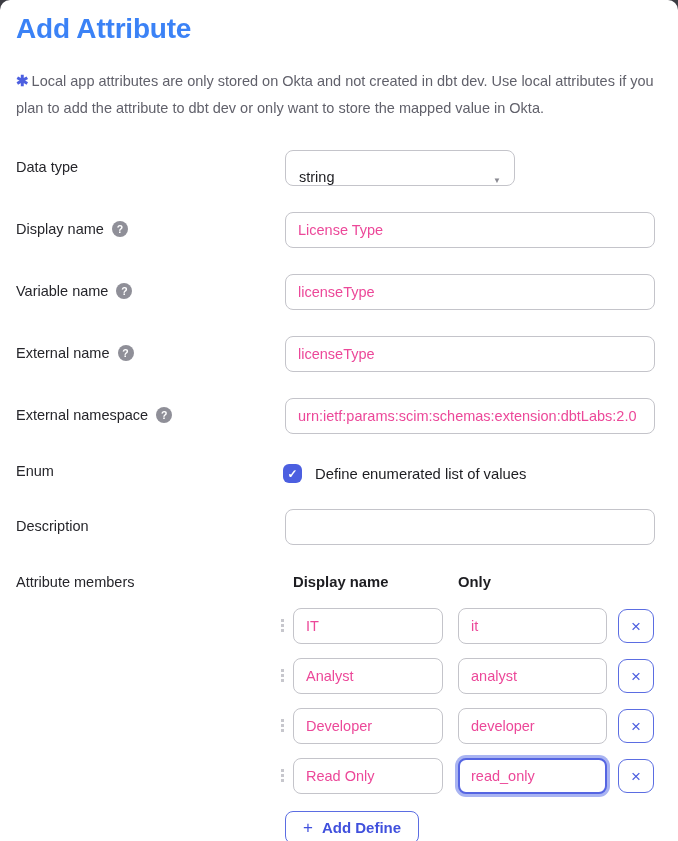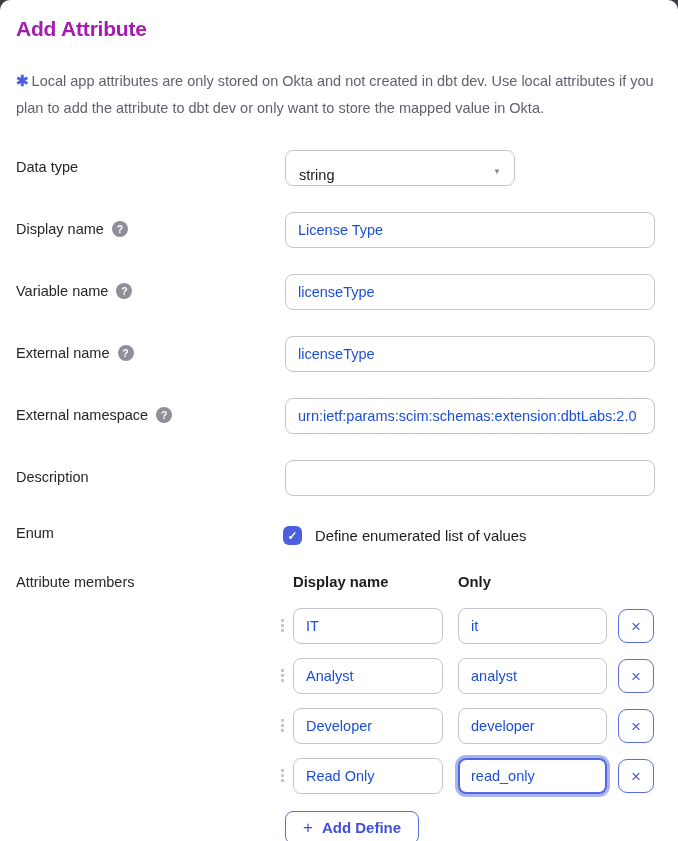--- a/index.html
+++ b/index.html
@@ -13,22 +13,22 @@
     width:678px; height:841px;
     background:#ffffff;
     border-radius:10px 10px 0 0;
     margin:0 auto;
     padding:0 23px 0 16px;
     overflow:hidden;
     position:relative;
   }
   .title {
     margin:0; padding-top:15px;
-    font-size:21px; line-height:27px;
-    font-weight:700; color:#a21caf;
+    font-size:28px; line-height:27px;
+    font-weight:700; color:#3b82f6;
     letter-spacing:-0.2px;
   }
   .note {
     margin-top:25px;
     width:645px;
     font-size:14.5px; line-height:27px;
     color:#61616b;
   }
   .note .asterisk {
     color:#4c5fe0; font-size:15px; font-weight:700; margin-right:3px;
@@ -50,30 +50,30 @@
     font-size:10.5px; font-weight:700;
     display:flex; align-items:center; justify-content:center;
     cursor:default;
   }
   .control { width:370px; flex:none; }
   .tinput {
     width:100%; height:36px;
     border:1px solid #c4c4ca; border-radius:8px;
     padding:0 12px;
     font-family:"Liberation Sans", sans-serif;
-    font-size:14.5px; color:#1d4ed8;
+    font-size:14.5px; color:#ec4899;
     background:#ffffff; outline:none;
     white-space:nowrap; overflow:hidden;
   }
   .dropdown {
     width:230px; height:36px;
     border:1px solid #c4c4ca; border-radius:8px;
     background:#ffffff;
-    display:flex; align-items:flex-start; justify-content:space-between;
-    padding:16px 13px;
+    display:flex; align-items:flex-end; justify-content:space-between;
+    padding:0 13px;
     font-size:14.5px; color:#1d1d21;
     cursor:pointer;
   }
   .caret { font-size:8px; color:#8a8a92; }
   
   .enum-wrap { display:flex; align-items:center; gap:13px; margin-left:-2px; padding-top:2px; }
   .checkbox {
     width:19px; height:19px; flex:none;
     border-radius:6px;
     background:#4c5fe0;
@@ -176,43 +176,43 @@
   <div class="frow">
     <div class="flabel">
       <span>External namespace</span>
       <span class="help">?</span>
     </div>
     <div class="control">
       <input class="tinput" value="urn:ietf:params:scim:schemas:extension:dbtLabs:2.0" style="">
     </div>
   </div>
 
-  <div class="frow">
-    <div class="flabel">
-      <span>Description</span>
-    </div>
-    <div class="control">
-      <input class="tinput" value="" style="">
-    </div>
-  </div>
-
   <div class="frow" style="margin-top:28px;">
     <div class="flabel tight">
       <span>Enum</span>
     </div>
     <div class="control">
       <div class="enum-wrap">
         <span class="checkbox">
           <span>✓</span>
         </span>
         <span class="enum-label">Define enumerated list of values</span>
       </div>
     </div>
   </div>
 
+  <div class="frow">
+    <div class="flabel">
+      <span>Description</span>
+    </div>
+    <div class="control">
+      <input class="tinput" value="" style="">
+    </div>
+  </div>
+
   <div class="frow" style="margin-top:28px;">
     <div class="flabel tight">
       <span>Attribute members</span>
     </div>
     <div class="control">
 
       <div class="mheader">
         <span class="c1">Display name</span>
         <span class="c2">Only</span>
       </div>

